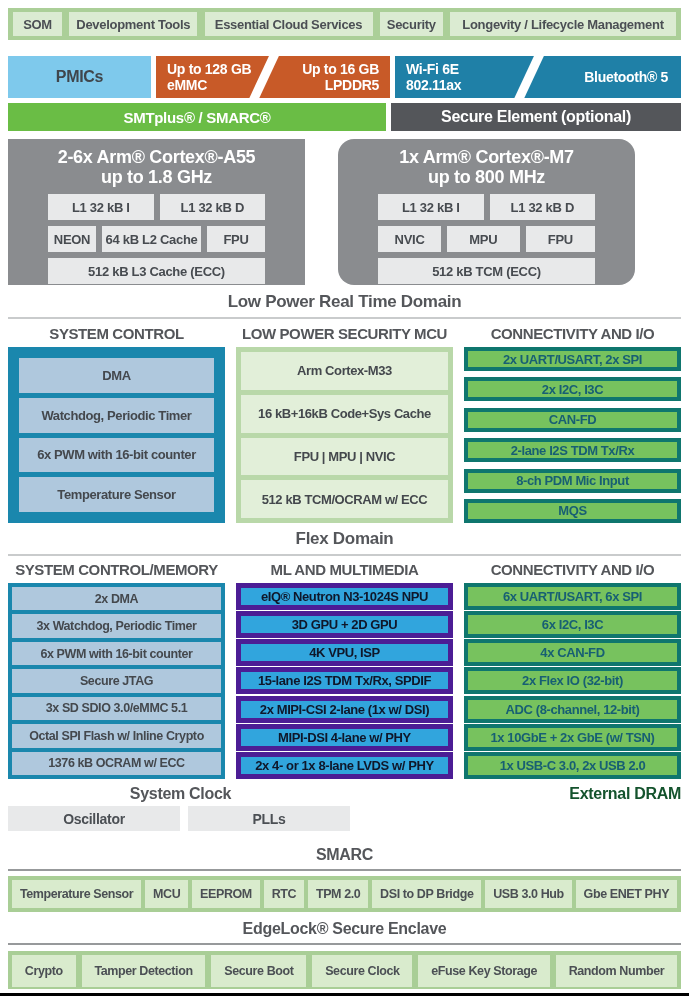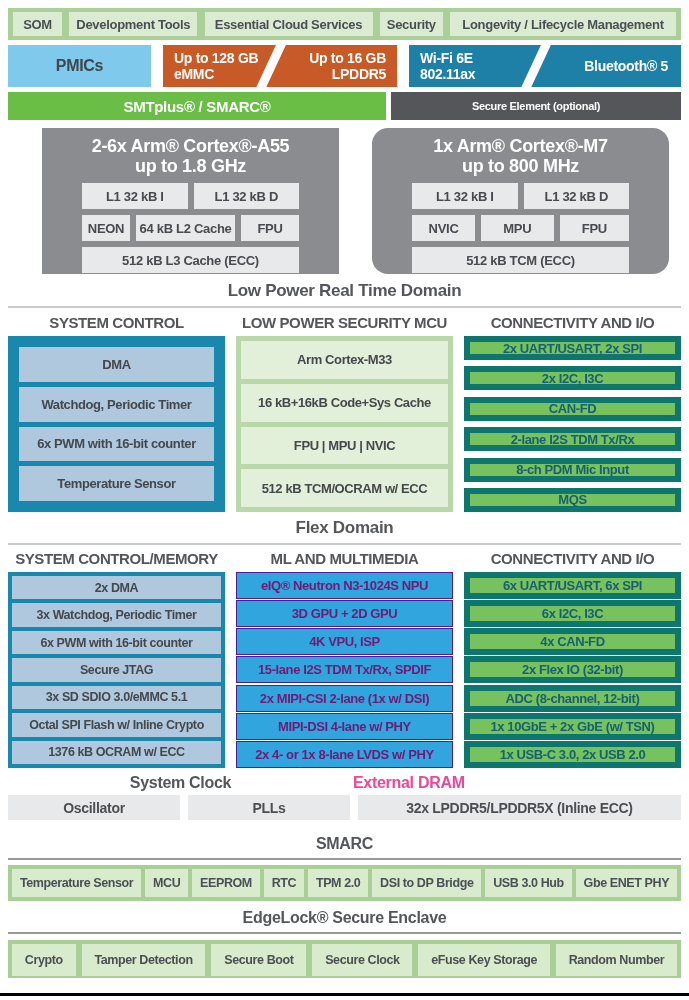--- a/index.html
+++ b/index.html
@@ -12,42 +12,42 @@
   }
   .page { position: relative; width: 689px; height: 1000px; overflow: hidden; padding: 8px 8px 0; letter-spacing: -0.3px; }
   .c { display:flex; align-items:center; justify-content:center; text-align:center; white-space:nowrap; }
 
   
   .top-band { height:32px; background:#ABCF98; padding:4px 5px; display:flex; justify-content:space-between; }
   .tb-item { background:#DBEBD2; font-size:13px; color:#4B4F54; }
   .tb-w1{width:49px}.tb-w2{width:128px}.tb-w3{width:168px}.tb-w4{width:63px}.tb-w5{width:226px}
 
   
-  .hw-row { margin-top:5px; height:42px; display:flex; gap:12px; }
+  .hw-row { margin-top:16px; height:42px; display:flex; gap:5px; }
   .pmics { width:143px; background:#7EC9EC; font-size:16px; color:#3F464C; }
   .hw-group { position:relative; overflow:hidden; color:#fff; }
   .grp-orange { width:234px; background:#C85A28; }
   .grp-teal { flex:1; background:#1F80A7; }
   .slash { position:absolute; top:-15%; width:9px; height:135%; background:#fff; transform:rotate(25deg); }
   .slash-o { left:44%; }
   .slash-t { left:45%; }
   .hw-label { position:absolute; font-size:14px; line-height:1.15; }
   .lbl-tl { left:11px; top:5px; text-align:left; }
   .lbl-br { right:11px; bottom:5px; text-align:right; }
   .lbl-r  { right:13px; top:50%; transform:translateY(-50%); text-align:right; }
 
   
   .module-row { margin-top:5px; height:28px; display:flex; gap:5px; }
   .smtplus { width:378px; background:#6ABD45; color:#fff; font-size:15px; }
-  .secure-el { flex:1; background:#54565A; color:#fff; font-size:11px; }
+  .secure-el { flex:1; background:#54565A; color:#fff; font-size:16px; }
 
   
   .cpu-row { margin-top:8px; height:146px; display:flex; }
   .cpu-block { width:297px; background:#8A8C8F; padding:8px 40px 0; }
-  .cpu-a55 { margin-left:34px; }
+  .cpu-a55 { margin-left:0; }
   .cpu-m7 { margin-left:33px;border-radius:16px; }
   .cpu-title { color:#fff; font-size:18px; line-height:1.12; text-align:center; margin-bottom:7px; white-space:nowrap; }
   .cpu-grid-row { display:flex; gap:6px; margin-bottom:6px; }
   .cbox { height:26px; background:#E8E9EA; font-size:13px; color:#474B50; flex:1; }
   .f-neon { flex:0 0 48px; } .f-fpu { flex:0 0 58px; }
   .f-mpu { flex:1.15; } .f-fpu2 { flex:1.1; }
 
   .caption { text-align:center; font-size:17px; color:#54565A; height:20px; line-height:20px; }
   .cap-rt { margin-top:7px; } .cap-flex { margin-top:6px; } .cap-smarc { margin-top:15px; font-size:16px; height:18px; line-height:18px; }
   .cap-el { margin-top:8px; font-size:16px; height:18px; line-height:18px; }
@@ -58,29 +58,29 @@
   .domain-grid { display:grid; grid-template-columns:1fr 1fr 1fr; column-gap:11px; row-gap:3px; margin-top:5px; }
   .col-header { text-align:center; font-size:15px; color:#54565A; height:20px; line-height:20px; white-space:nowrap; letter-spacing:-0.4px; }
   .stack-flex { height:176px; }
   .stack-main { height:196px; }
   .teal-box { background:#1A87AD; padding:11px; display:flex; flex-direction:column; gap:5px; }
   .teal-box.tight { padding:4px; gap:4px; }
   .steel-item { flex:1; background:#AFC8DD; font-size:13px; color:#44484D; letter-spacing:-0.4px; }
   .green-box { background:#B9D8A9; padding:5px; display:flex; flex-direction:column; gap:5px; }
   .pale-item { flex:1; background:#E2EFD9; font-size:13px; color:#44484D; letter-spacing:-0.4px; }
   .vstack { display:flex; flex-direction:column; justify-content:space-between; }
-  .green-item { height:24px; background:#77C25E; border:6px solid #0f766e; font-size:13px; color:#175F73; letter-spacing:-0.4px; }
+  .green-item { height:24px; background:#77C25E; border:4px solid #0f766e; font-size:13px; color:#175F73; letter-spacing:-0.4px; }
   .vstack.stack-main .green-item, .vstack.stack-main .blue-item { height:27px; }
-  .blue-item { background:#31A5DD; border:1px solid #4c1d95; font-size:13px; color:#701a75; letter-spacing:-0.4px; }
+  .blue-item { background:#31A5DD; border:5px solid #4c1d95; font-size:13px; color:#0f172a; letter-spacing:-0.4px; }
   .main-steel { font-size:12.5px; }
 
   
   .clock-headers { margin-top:6px; display:flex; height:18px; }
   .ch-left { width:345px; text-align:center; font-size:16px; color:#54565A; }
-  .ch-right { flex:1; text-align:left; font-size:16px; color:#ec4899; }
+  .ch-right { flex:1; text-align:right; font-size:16px; color:#14532d; }
   .clock-row { margin-top:3px; height:25px; display:flex; gap:8px; }
   .gray-box { background:#E8E9EA; font-size:14px; color:#4B4F54; }
   .g-osc { width:172px; } .g-pll { width:162px; } .g-dram { flex:1; }
 
   
   .green-band { background:#A9CE96; padding:4px; display:flex; }
   .band-smarc { margin-top:5px; height:36px; gap:4px; }
   .band-el { margin-top:6px; height:38px; justify-content:space-between; gap:6px; }
   .band-item { background:#D9EBCD; color:#4B4F54; font-size:12.5px; padding:0 6px; flex:1 1 auto; letter-spacing:-0.4px; }
   .band-el .band-item { padding:16px 10px;text-align:center; }
@@ -234,21 +234,20 @@
     </div>
   </div>
 
   <div class="clock-headers">
     <div class="ch-left">System Clock</div>
     <div class="ch-right">External DRAM</div>
   </div>
   <div class="clock-row">
     <div class="gray-box g-osc c">Oscillator</div>
     <div class="gray-box g-pll c">PLLs</div>
-    <div class="gray-box g-dram c">32x LPDDR5/LPDDR5X (Inline ECC)</div>
   </div>
 
   <div class="caption cap-smarc">SMARC</div>
   <div class="rule rule-dark"></div>
   <div class="green-band band-smarc">
     <div class="band-item c">Temperature Sensor</div>
     <div class="band-item c">MCU</div>
     <div class="band-item c">EEPROM</div>
     <div class="band-item c">RTC</div>
     <div class="band-item c">TPM 2.0</div>

